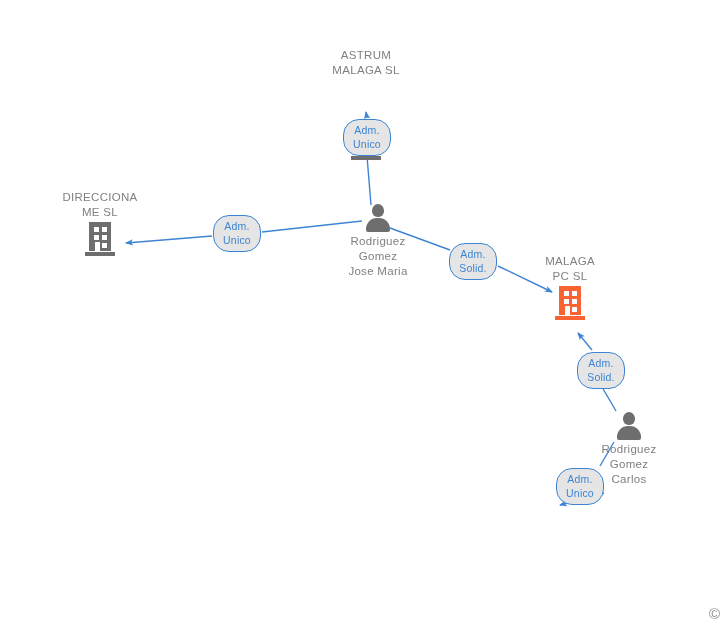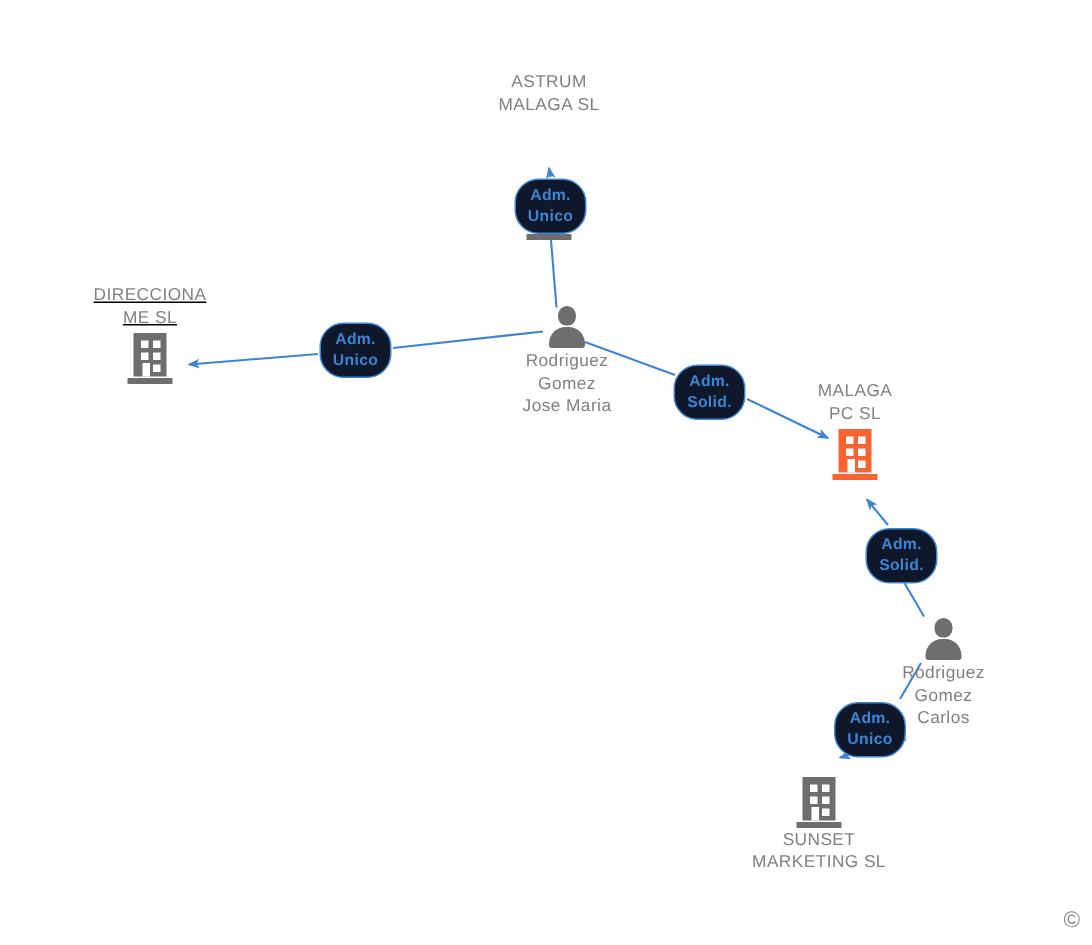--- a/index.html
+++ b/index.html
@@ -107,31 +107,30 @@
     width: 24px;
     height: 14px;
     background: #6e6e6e;
     border-radius: 11px 11px 2px 2px;
   }
 
   
   .edge-label {
     position: absolute;
     box-sizing: border-box;
-    background: #0f172a;
+    background: #e5e5e5;
     border: 1px solid #3d85d4;
     border-radius: 16px;
     color: #3d85d4;
     font-size: 10.5px;
     line-height: 14px;
     text-align: center;
     padding: 3px 5px 4px 5px;
     white-space: pre-line;
     letter-spacing: .2px;
-    font-weight: bold;
   }
 
   
   #watermark {
     position: absolute;
     right: 8px;
     bottom: 8px;
     display: flex;
     align-items: center;
     gap: 4px;
@@ -198,21 +197,21 @@
       <div class="win" style="left:9px;  top:5px;"></div>
       <div class="win" style="left:17px; top:5px;"></div>
       <div class="win" style="left:9px;  top:13px;"></div>
       <div class="win" style="left:17px; top:13px;"></div>
       <div class="win" style="left:17px; top:21px;"></div>
       <div class="door"></div>
       <div class="base"></div>
     </div>
   </div>
 
-  <div class="node" style="left:100px; top:190px;text-decoration:underline;">
+  <div class="node" style="left:100px; top:190px;">
     <div class="node-label above">DIRECCIONA
 ME  SL</div>
     <div class="building">
       <div class="tower"></div>
       <div class="win" style="left:9px;  top:5px;"></div>
       <div class="win" style="left:17px; top:5px;"></div>
       <div class="win" style="left:9px;  top:13px;"></div>
       <div class="win" style="left:17px; top:13px;"></div>
       <div class="win" style="left:17px; top:21px;"></div>
       <div class="door"></div>
@@ -248,34 +247,20 @@
   <div class="node" style="left:629px; top:411px;">
     <div class="person">
       <div class="head"></div>
       <div class="body"></div>
     </div>
     <div class="node-label below">Rodriguez
 Gomez
 Carlos</div>
   </div>
 
-  <div class="node" style="left:546px; top:518px;">
-    <div class="building">
-      <div class="tower"></div>
-      <div class="win" style="left:9px;  top:5px;"></div>
-      <div class="win" style="left:17px; top:5px;"></div>
-      <div class="win" style="left:9px;  top:13px;"></div>
-      <div class="win" style="left:17px; top:13px;"></div>
-      <div class="win" style="left:17px; top:21px;"></div>
-      <div class="door"></div>
-      <div class="base"></div>
-    </div>
-    <div class="node-label below">SUNSET
-MARKETING SL</div>
-  </div>
 
   <div class="edge-label" style="left:213px; top:215px; width:48px;">Adm.
 Unico</div>
 
   <div class="edge-label" style="left:343px; top:119px; width:48px;">Adm.
 Unico</div>
 
   <div class="edge-label" style="left:449px; top:243px; width:48px;">Adm.
 Solid.</div>
 

